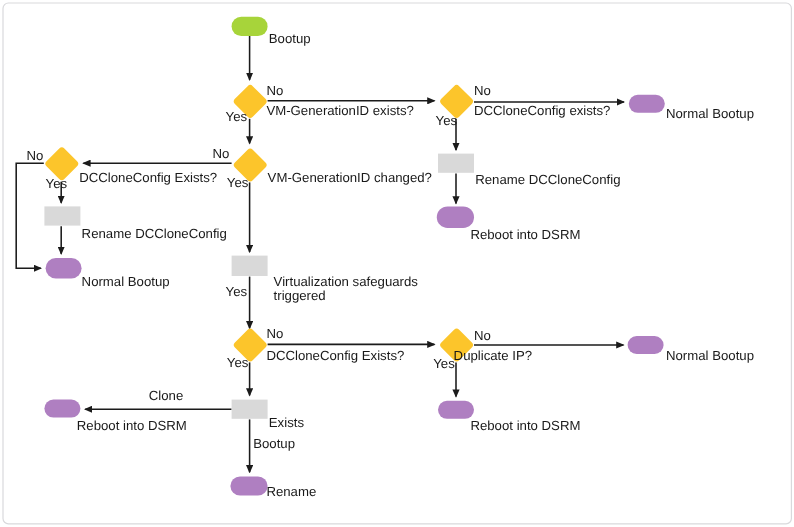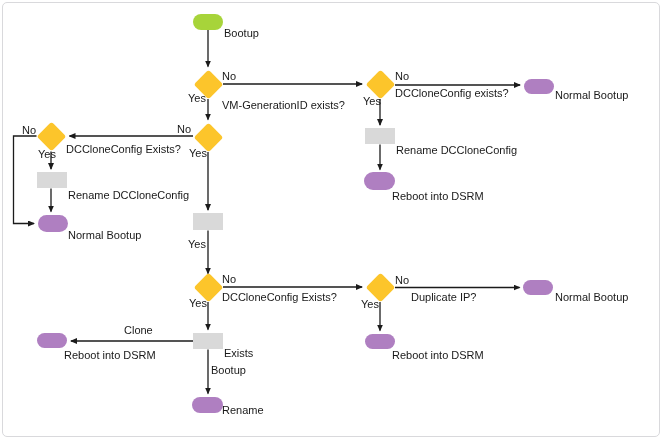--- a/index.html
+++ b/index.html
@@ -72,30 +72,32 @@
   <div class="node proc" style="left:193px;top:213px;height:17px;"></div>
   <div class="node diamond" style="left:197.5px;top:276.5px;"></div>
   <div class="node diamond" style="left:369.5px;top:276.5px;"></div>
   <div class="node pill" style="left:523px;top:280px;height:15px;"></div>
   <div class="node pill" style="left:365px;top:333.5px;height:15px;"></div>
   <div class="node proc" style="left:193px;top:333px;"></div>
   <div class="node pill" style="left:37px;top:333px;height:15px;"></div>
   <div class="node pill" style="left:192px;top:397px;width:31px;"></div>
 
   <div class="lbl" style="left:224px;top:27px;">Bootup</div>
-  <div class="lbl" style="left:222px;top:87px;margin-top:12px;">VM-GenerationID exists?</div>
+  <div class="lbl" style="left:222px;top:87px;">VM-GenerationID exists?</div>
   <div class="lbl" style="left:395px;top:87px;">DCCloneConfig exists?</div>
   <div class="lbl" style="left:555px;top:89px;">Normal Bootup</div>
   <div class="lbl" style="left:396px;top:144px;">Rename DCCloneConfig</div>
   <div class="lbl" style="left:392px;top:190px;">Reboot into DSRM</div>
+  <div class="lbl" style="left:223px;top:143px;">VM-GenerationID changed?</div>
   <div class="lbl" style="left:66px;top:143px;">DCCloneConfig Exists?</div>
   <div class="lbl" style="left:68px;top:189px;">Rename DCCloneConfig</div>
   <div class="lbl" style="left:68px;top:229px;">Normal Bootup</div>
+  <div class="lbl lbl--wrap" style="left:228px;top:229px;">Virtualization safeguards triggered</div>
   <div class="lbl" style="left:222px;top:291px;">DCCloneConfig Exists?</div>
-  <div class="lbl" style="left:411px;top:291px;">Duplicate IP?</div>
+  <div class="lbl" style="left:378px;top:291px;">Duplicate IP?</div>
   <div class="lbl" style="left:555px;top:291px;">Normal Bootup</div>
   <div class="lbl" style="left:392px;top:349px;">Reboot into DSRM</div>
   <div class="lbl" style="left:224px;top:347px;">Exists</div>
   <div class="lbl" style="left:64px;top:349px;">Reboot into DSRM</div>
   <div class="lbl" style="left:222px;top:404px;">Rename</div>
 
   <div class="lbl" style="left:222px;top:70px;">No</div>
   <div class="lbl" style="left:188px;top:92px;">Yes</div>
   <div class="lbl" style="left:395px;top:70px;">No</div>
   <div class="lbl" style="left:363px;top:95px;">Yes</div>

